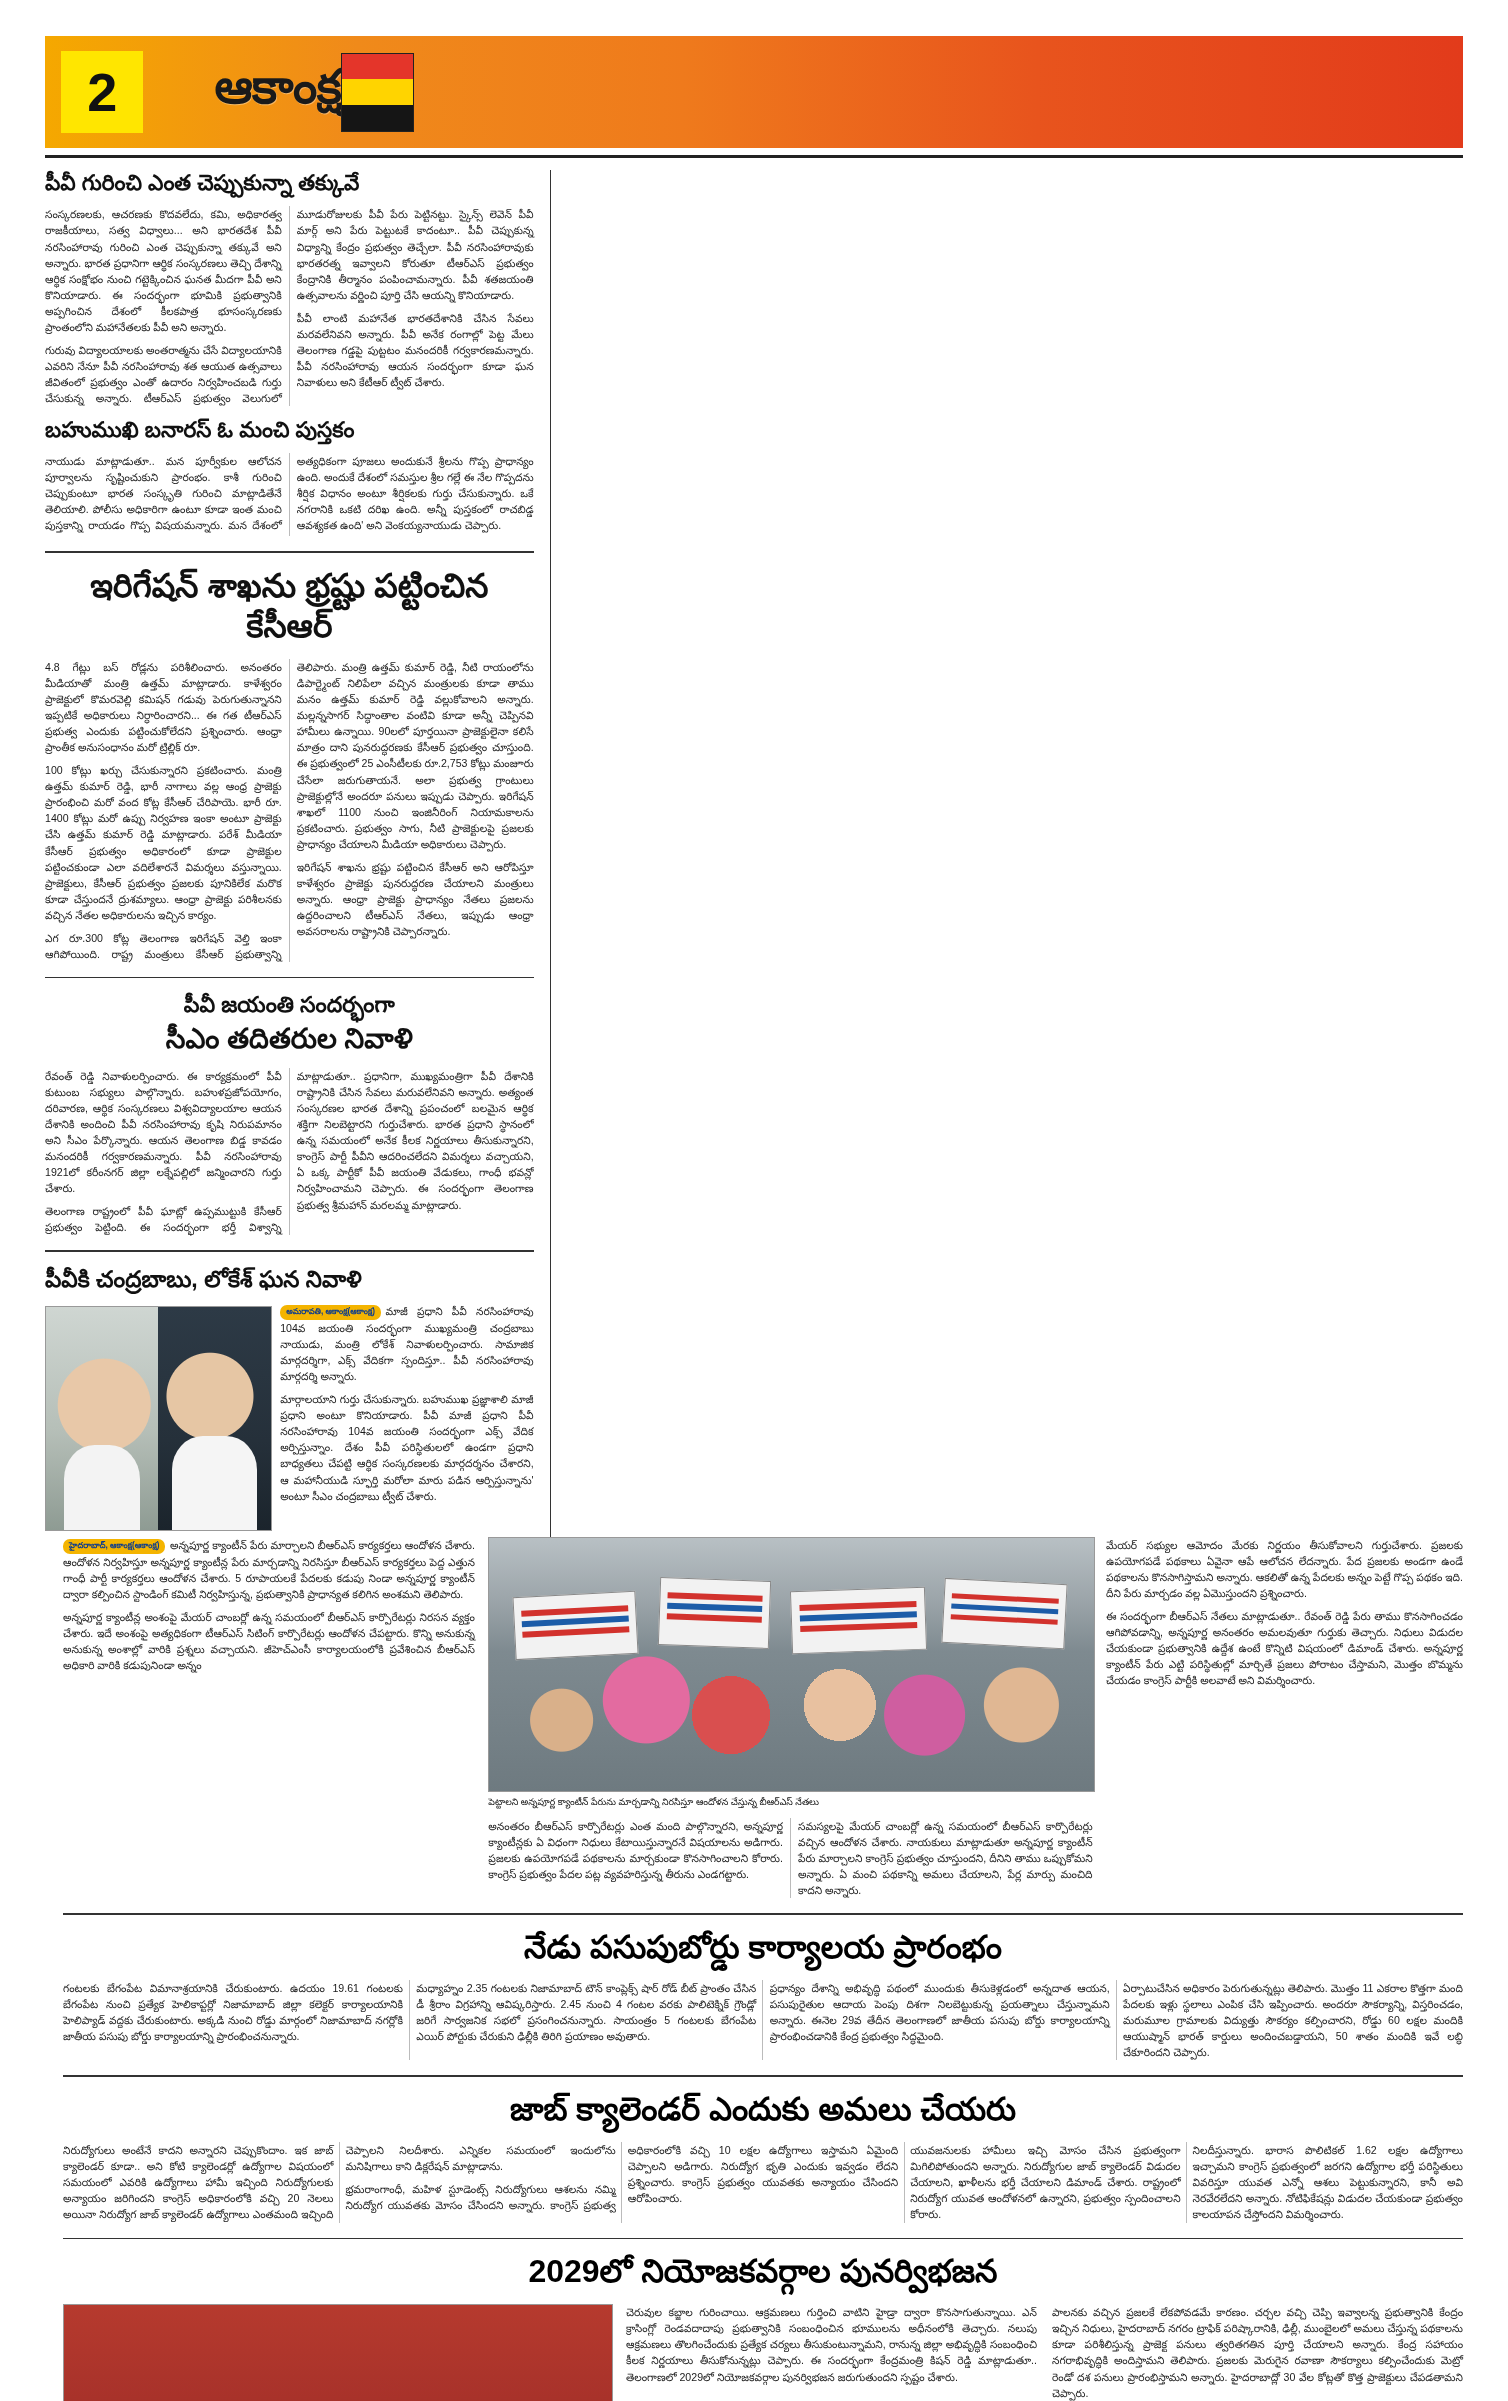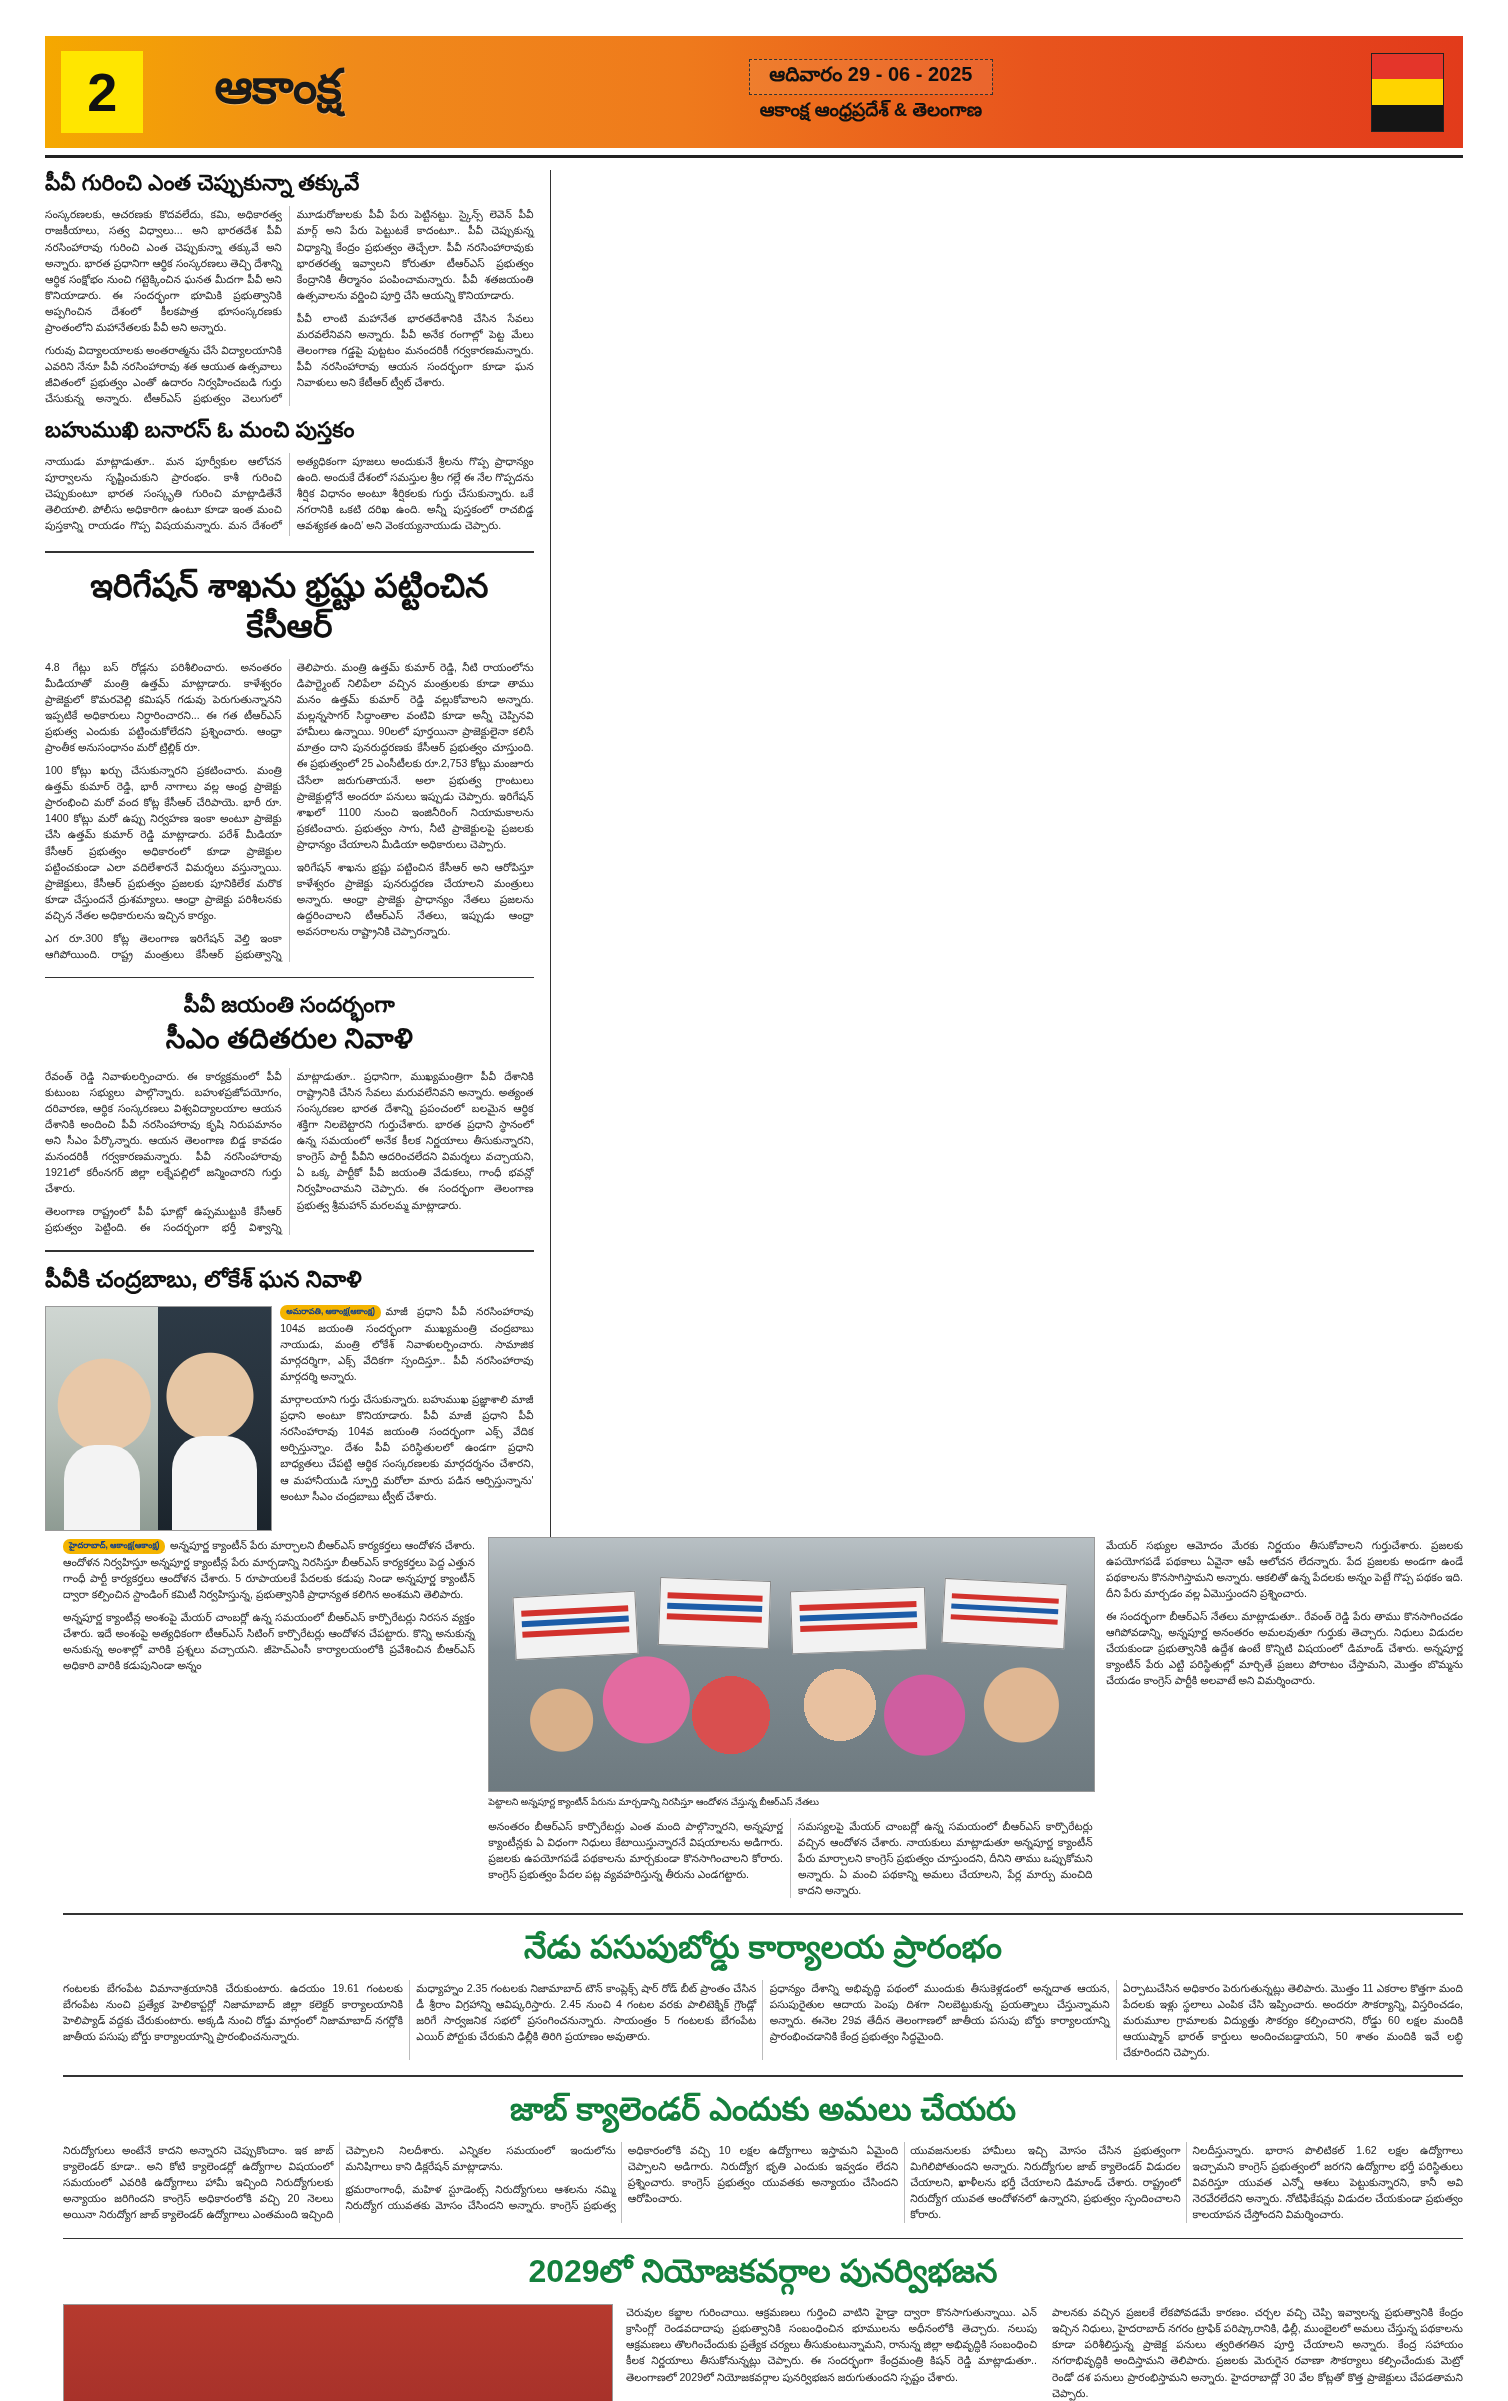--- a/index.html
+++ b/index.html
@@ -149,21 +149,21 @@
     margin: 3px 0 12px 0;
     font-weight: bold;
     color: #111;
     text-align: center;
   }
   h2.sec-head {
     font-size: 32px;
     line-height: 1.2;
     margin: 0 0 13.4px 0;
     font-weight: bold;
-    color: #15803d;
+    color: #000000;
     text-align: center;
   }
 
   
   .body-text {
     font-size: 10.6px;
     line-height: 1.52;
     text-align: justify;
     color: #1a1a1a;
     hyphens: auto;
@@ -312,24 +312,20 @@
   .clearfix::after { content: ""; display: table; clear: both; }
 </style>
 </head>
 <body>
 
 <div class="page">
 
   <div class="masthead">
     <div class="page-number-box">2</div>
     <div class="masthead-logo">ఆకాంక్ష</div>
-    <div class="masthead-center">
-      <div class="masthead-date">ఆదివారం 29 - 06 - 2025</div>
-      <div class="masthead-edition">ఆకాంక్ష ఆంధ్రప్రదేశ్ &amp; తెలంగాణ</div>
-    </div>
     <div class="masthead-flag">
       <div class="flag-band flag-red"></div>
       <div class="flag-band flag-yellow"></div>
       <div class="flag-band flag-black"></div>
     </div>
   </div>
 
   <div class="rule-thick"></div>
 
   <div class="content">

